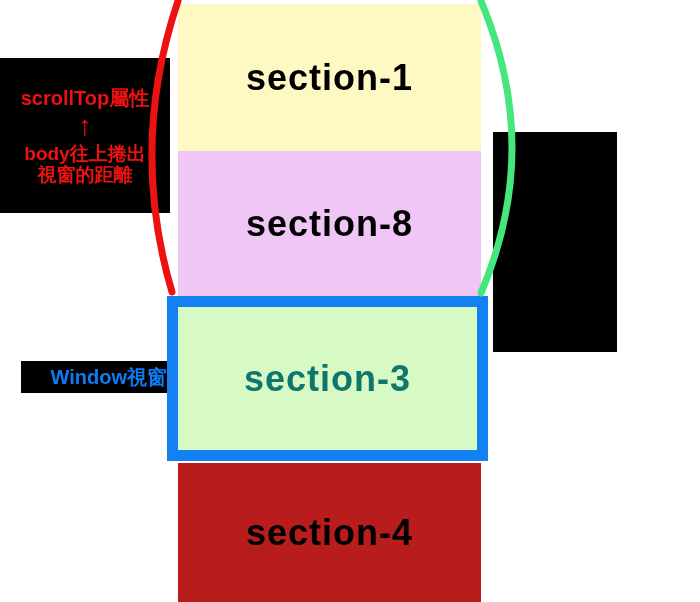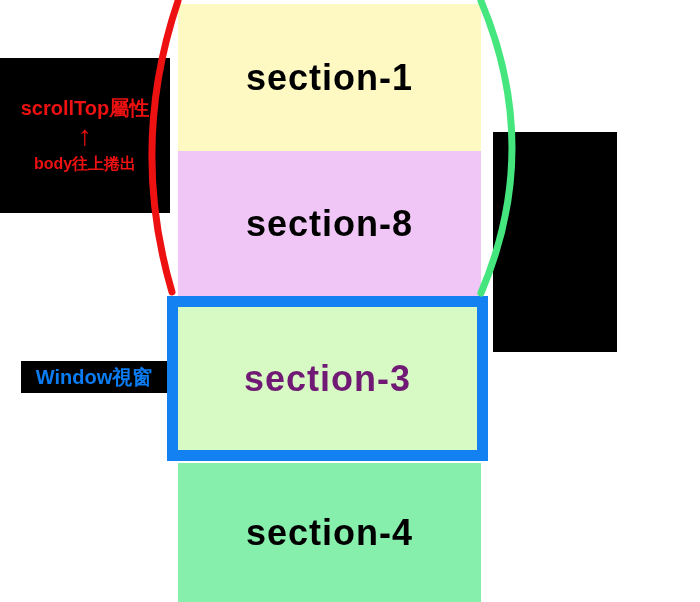--- a/index.html
+++ b/index.html
@@ -12,33 +12,33 @@
     display:flex;align-items:center;justify-content:center;
     font-size:36px;font-weight:bold;color:#000;letter-spacing:1px;
   }
   .sec1{top:4px;height:147px;}
   .sec2{top:151px;height:146px;}
   .sec4{top:463px;height:139px;}
   .sec3{
     position:absolute;left:167px;top:296px;width:321px;height:165px;
     box-sizing:border-box;border:11px solid #1481f2;
     display:flex;align-items:center;justify-content:center;
-    font-size:36px;font-weight:bold;color:#701a75;letter-spacing:1px;
+    font-size:36px;font-weight:bold;color:#0f766e;letter-spacing:1px;
   }
   .callout-scrolltop{
     position:absolute;left:0;top:58px;width:170px;height:155px;background:#000;
     display:flex;flex-direction:column;align-items:center;justify-content:center;
     text-align:center;font-weight:bold;color:#ee1111;
   }
   .callout-scrolltop .l1{font-size:20px;line-height:22px;}
   .callout-scrolltop .arrow{font-size:28px;line-height:30px;margin:2px 0;}
-  .callout-scrolltop .l2,.callout-scrolltop .l3{font-size:16px;line-height:21px;}
+  .callout-scrolltop .l2,.callout-scrolltop .l3{font-size:19px;line-height:21px;}
   .window-label{
     position:absolute;left:21px;top:361px;width:146px;height:32px;background:#000;
-    display:flex;align-items:center;justify-content:center;
+    display:flex;align-items:center;justify-content:flex-end;
     font-size:20px;font-weight:bold;
   }
   .right-box{
     position:absolute;left:493px;top:132px;width:124px;height:220px;background:#000;
   }
   .sections-label{
     position:absolute;left:575px;top:227px;
     font-size:23px;font-weight:bold;color:#000000;
     mix-blend-mode:difference;z-index:5;white-space:nowrap;
   }
@@ -54,28 +54,29 @@
   </div>
 
   <div class="sec sec2" style="background: rgb(240, 198, 246);">
     <span>section-8</span>
   </div>
 
   <div class="sec3" style="background: rgb(215, 249, 195);">
     <span>section-3</span>
   </div>
 
-  <div class="sec sec4" style="background: #86efac;">
+  <div class="sec sec4" style="background: #b91c1c;">
     <span>section-4</span>
   </div>
 
   <div class="callout-scrolltop" style="color: rgb(238, 17, 17);">
     <div class="l1">scrollTop屬性</div>
     <div class="arrow">↑</div>
     <div class="l2">body往上捲出</div>
+    <div class="l3">視窗的距離</div>
   </div>
 
   <div class="window-label">
     <span style="color: rgb(11, 124, 242);">Window視窗</span>
   </div>
 
   <div class="right-box"></div>
   <div class="sections-label">Sections</div>
 
   <svg class="curves" width="700" height="602" viewBox="0 0 700 602">

